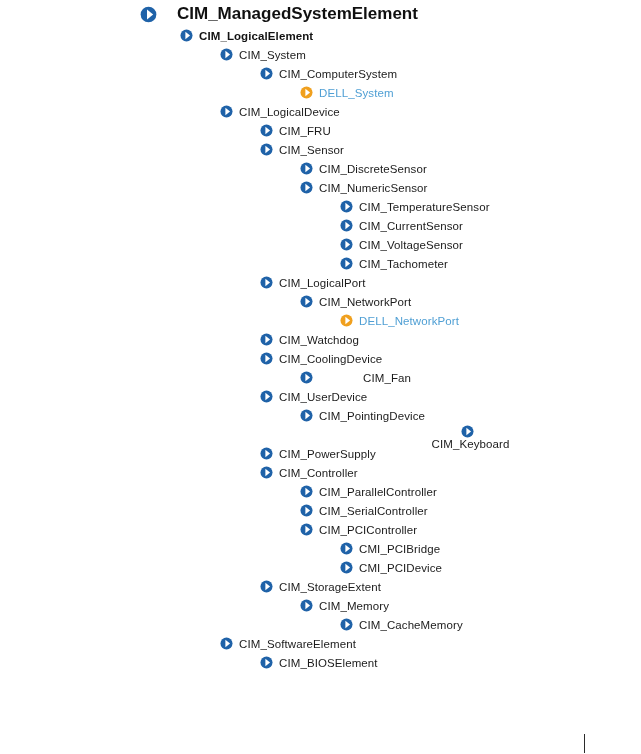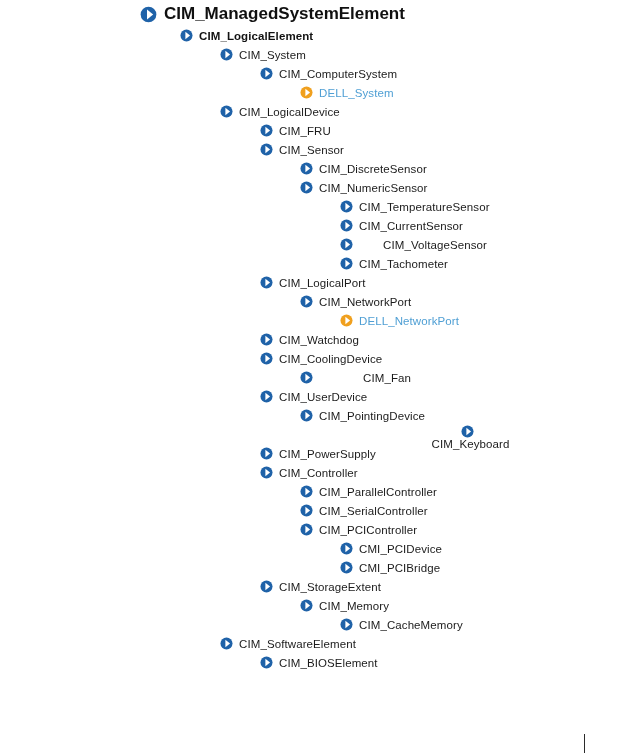--- a/index.html
+++ b/index.html
@@ -87,21 +87,21 @@
     top: 734px;
     width: 1px;
     height: 19px;
     background: #2b2b2b;
   }
 </style>
 </head>
 <body>
 
 <div id="tree">
-    <div class="node-row lvl-root" style="margin-left: 140px; margin-top: 2px;">
+    <div class="node-row lvl-root" style="margin-left: 140px; margin-top: 2px; gap: 13px;">
       <span class="node-icon">
         <svg viewBox="0 0 16 16">
           <circle cx="8" cy="8" r="7.4" fill="#1f62a8"></circle>
           <path d="M6.6 3.4 L12.4 8 L6.6 12.6 Z" fill="#ffffff"></path>
         </svg>
       </span>
       <span class="node-label">CIM_ManagedSystemElement</span>
     </div>
     <div class="node-row lvl-1" style="margin-left: 180px;">
       <span class="node-icon">
@@ -195,21 +195,21 @@
     </div>
     <div class="node-row" style="margin-left: 340px; align-items: center;">
       <span class="node-icon">
         <svg viewBox="0 0 16 16">
           <circle cx="8" cy="8" r="7.4" fill="#1f62a8"></circle>
           <path d="M6.6 3.4 L12.4 8 L6.6 12.6 Z" fill="#ffffff"></path>
         </svg>
       </span>
       <span class="node-label">CIM_CurrentSensor</span>
     </div>
-    <div class="node-row" style="margin-left: 340px; gap: 24px;">
+    <div class="node-row" style="margin-left: 340px;">
       <span class="node-icon">
         <svg viewBox="0 0 16 16">
           <circle cx="8" cy="8" r="7.4" fill="#1f62a8"></circle>
           <path d="M6.6 3.4 L12.4 8 L6.6 12.6 Z" fill="#ffffff"></path>
         </svg>
       </span>
       <span class="node-label">CIM_VoltageSensor</span>
     </div>
     <div class="node-row" style="margin-left: 340px;">
       <span class="node-icon">
@@ -346,31 +346,31 @@
       </span>
       <span class="node-label">CIM_PCIController</span>
     </div>
     <div class="node-row" style="margin-left: 340px;">
       <span class="node-icon">
         <svg viewBox="0 0 16 16">
           <circle cx="8" cy="8" r="7.4" fill="#1f62a8"></circle>
           <path d="M6.6 3.4 L12.4 8 L6.6 12.6 Z" fill="#ffffff"></path>
         </svg>
       </span>
+      <span class="node-label">CMI_PCIBridge</span>
+    </div>
+    <div class="node-row" style="margin-left: 340px;">
+      <span class="node-icon">
+        <svg viewBox="0 0 16 16">
+          <circle cx="8" cy="8" r="7.4" fill="#1f62a8"></circle>
+          <path d="M6.6 3.4 L12.4 8 L6.6 12.6 Z" fill="#ffffff"></path>
+        </svg>
+      </span>
       <span class="node-label">CMI_PCIDevice</span>
     </div>
-    <div class="node-row" style="margin-left: 340px;">
-      <span class="node-icon">
-        <svg viewBox="0 0 16 16">
-          <circle cx="8" cy="8" r="7.4" fill="#1f62a8"></circle>
-          <path d="M6.6 3.4 L12.4 8 L6.6 12.6 Z" fill="#ffffff"></path>
-        </svg>
-      </span>
-      <span class="node-label">CMI_PCIBridge</span>
-    </div>
     <div class="node-row" style="margin-left: 260px;">
       <span class="node-icon">
         <svg viewBox="0 0 16 16">
           <circle cx="8" cy="8" r="7.4" fill="#1f62a8"></circle>
           <path d="M6.6 3.4 L12.4 8 L6.6 12.6 Z" fill="#ffffff"></path>
         </svg>
       </span>
       <span class="node-label">CIM_StorageExtent</span>
     </div>
     <div class="node-row" style="margin-left: 300px;">

